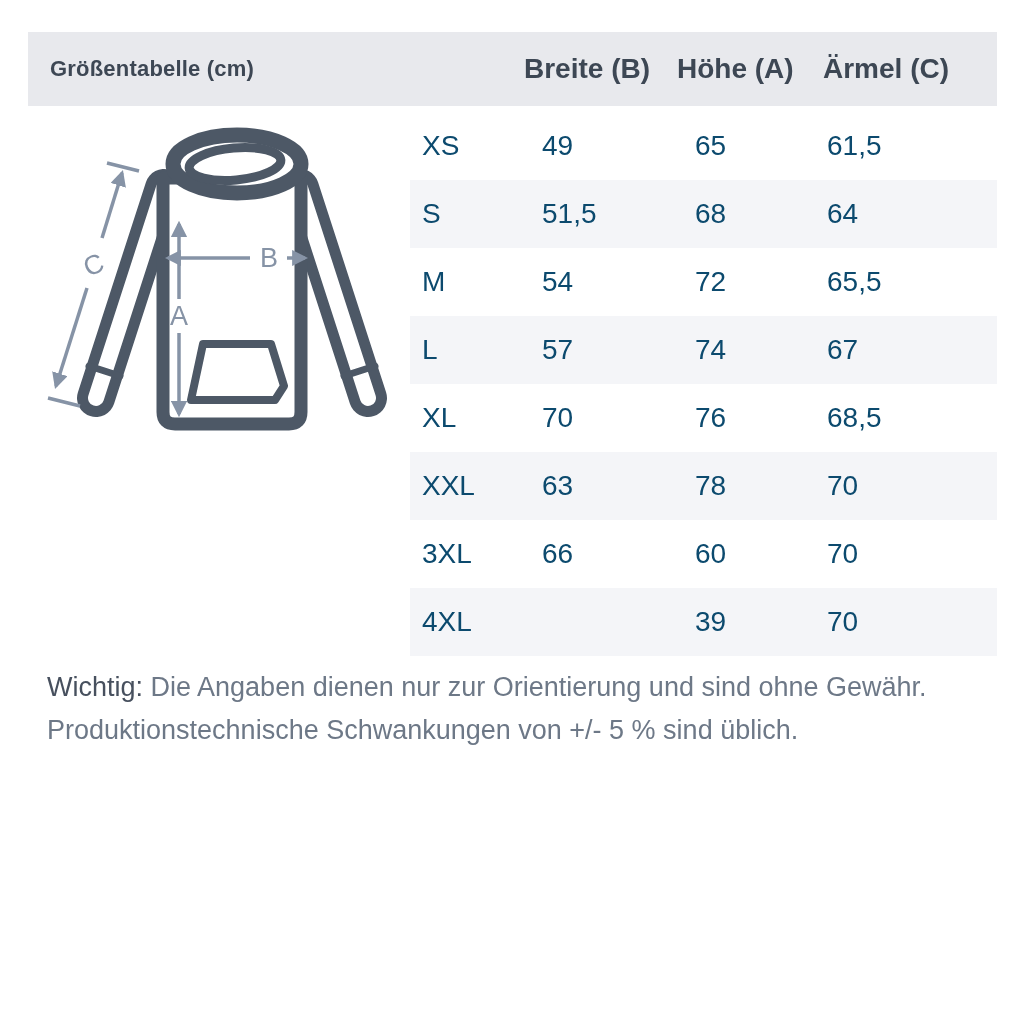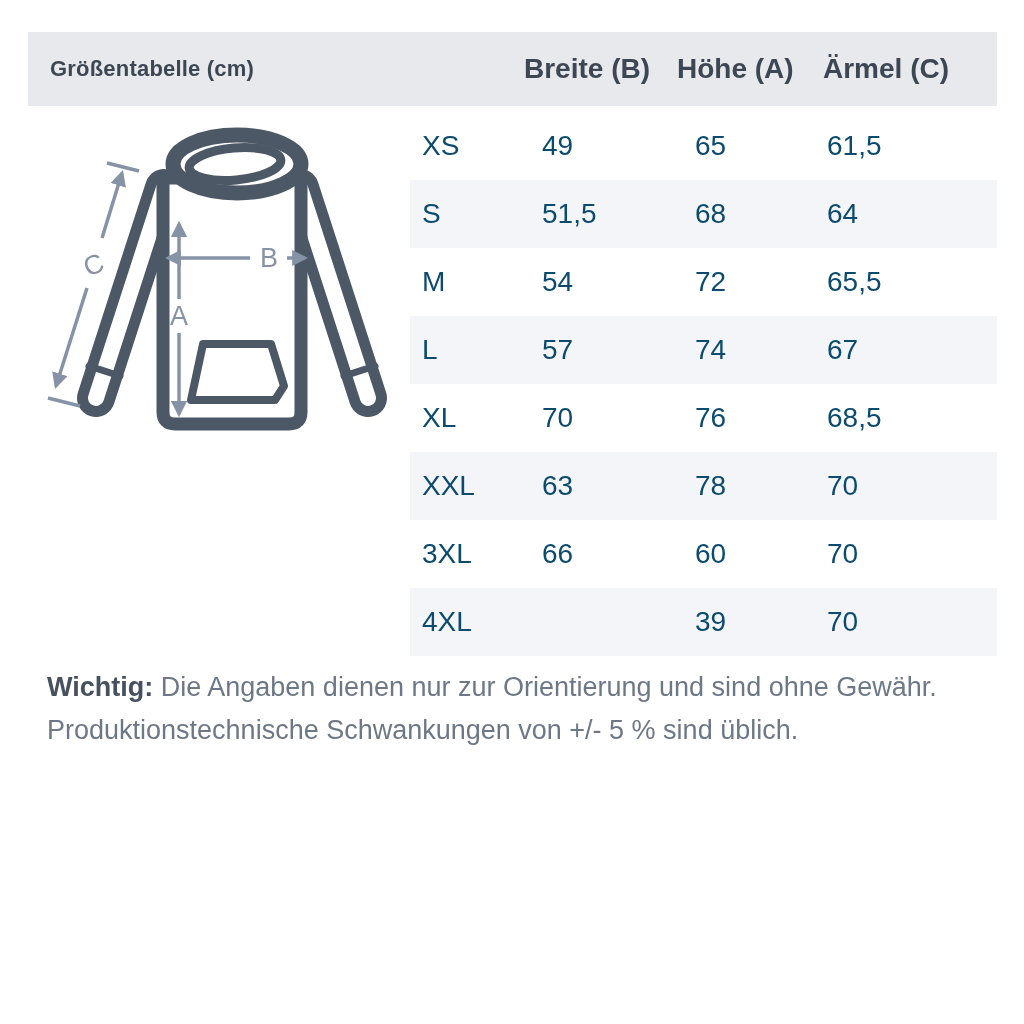--- a/index.html
+++ b/index.html
@@ -35,21 +35,21 @@
   .cell.b{left:132px;width:150px;}
   .cell.h{left:285px;width:150px;}
   .cell.c{left:417px;width:150px;}
 
   .diagram{position:absolute;left:42px;top:116px;width:380px;height:336px;}
 
   .note{
     position:absolute;left:47px;top:666px;width:930px;
     font-size:27px;line-height:43px;color:#6d7887;
   }
-  .note b{color:#47505e;font-weight:700;}
+  .note b{color:#47505e;font-weight:400;}
 </style>
 </head>
 <body>
 
 <div class="header-bar">
   <span class="title">Größentabelle (cm)</span>
   <span class="col-head b">Breite (B)</span>
   <span class="col-head h">Höhe (A)</span>
   <span class="col-head c">Ärmel (C)</span>
 </div>

